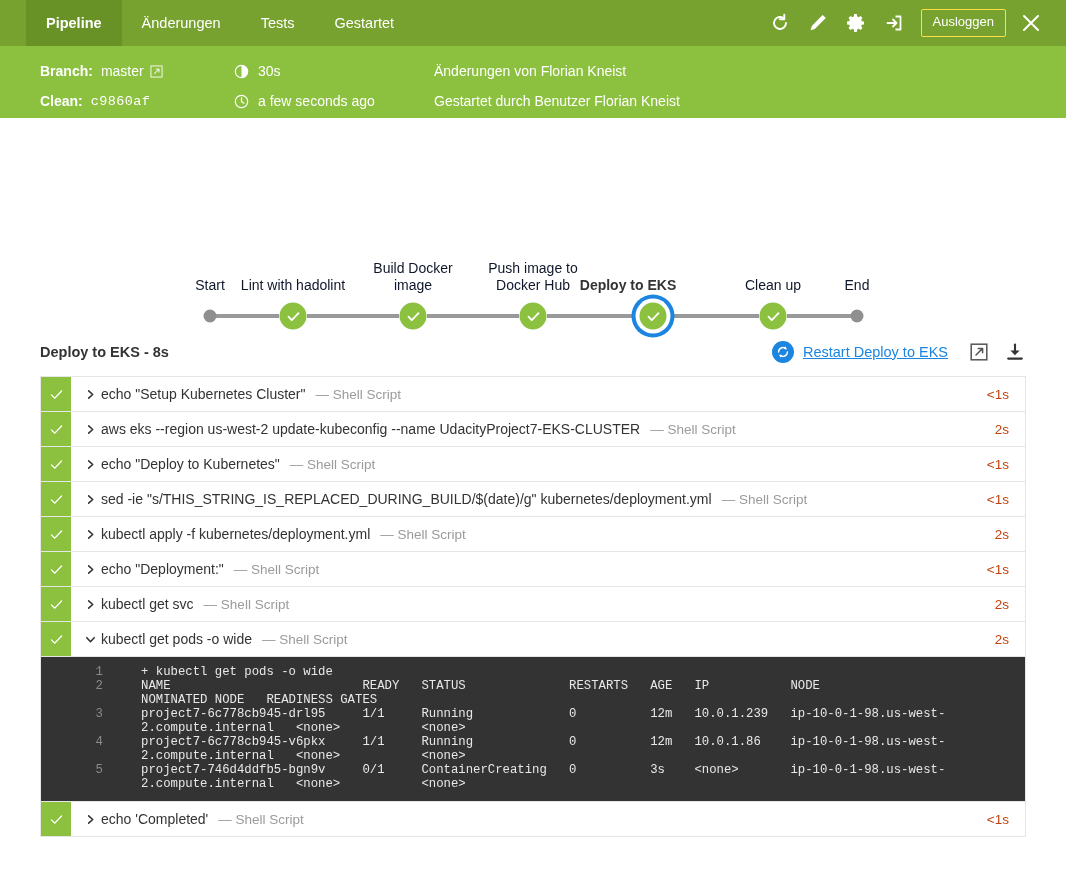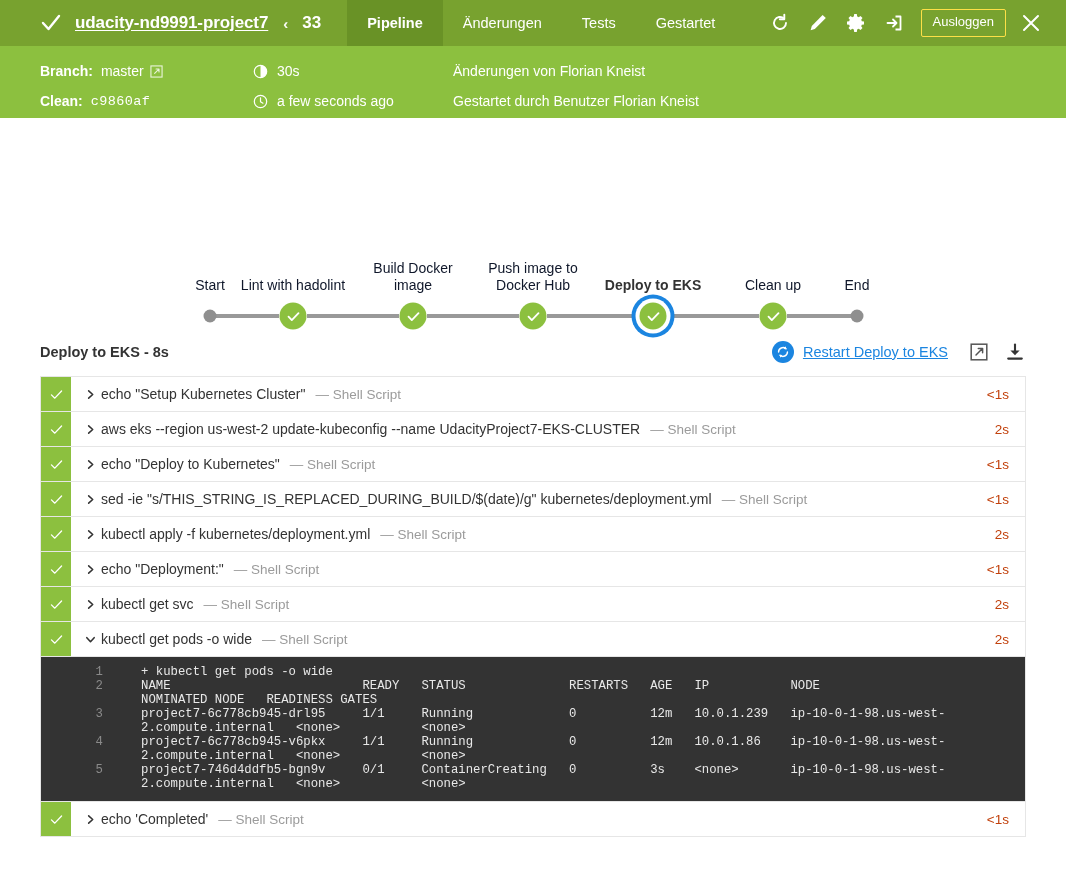--- a/index.html
+++ b/index.html
@@ -78,21 +78,21 @@
   
   .subbar {
     background:#8cc03f;
     color:#fff;
     height:72px;
     padding:10px 0 0 40px;
     font-size:14px;
     position:relative;
   }
   .sb-row { display:flex; align-items:center; height:30px; }
-  .sb-col-1 { width:213px; display:flex; align-items:center; }
+  .sb-col-1 { width:194px; display:flex; align-items:center; }
   .sb-col-2 { width:200px; display:flex; align-items:center; gap:9px; }
   .sb-col-3 { display:flex; align-items:center; }
   .sb-label { font-weight:700; margin-right:8px; }
   .sb-val { font-weight:400; }
   .sb-val.mono { font-family:"Liberation Mono", monospace; font-size:13.5px; letter-spacing:.4px;}
   .ext-link-mini { margin-left:6px; display:inline-flex; cursor:pointer;}
   .sb-icon { width:15px; height:15px; flex:0 0 auto; display:inline-flex;}
 
   
   .graph-area {
@@ -242,30 +242,20 @@
     white-space:pre-wrap;
     word-break:break-word;
   }
 
   .check-svg { display:block; }
 </style>
 </head>
 <body>
 
 <div class="topbar">
-  <div class="tb-left">
-    <span class="tb-status-check">
-      <svg width="22" height="22" viewBox="0 0 22 22">
-          <path d="M3 11 L8.5 17 L19 4" stroke="#fff" stroke-width="2.4" fill="none" stroke-linecap="round" stroke-linejoin="round"></path>
-        </svg>
-    </span>
-    <span class="run-title">udacity-nd9991-project7</span>
-    <span class="run-chevron">‹</span>
-    <span class="run-number">33</span>
-  </div>
 
   <div class="tb-tabs">
     <div class="tb-tab active">Pipeline</div>
     <div class="tb-tab">Änderungen</div>
     <div class="tb-tab">Tests</div>
     <div class="tb-tab">Gestartet</div>
   </div>
 
   <div class="tb-right">
     <div class="icon-btn">
@@ -374,21 +364,21 @@
       </div>
       <div class="node-label" style="left: 533px; top: 142px; width: 160px;">
         <div>Push image to</div>
         <div>Docker Hub</div>
       </div>
       <div class="node stage" style="left: 533px;">
         <svg class="check-svg" width="16" height="16" viewBox="0 0 16 16">
           <path d="M3 8.2 L6.3 11.6 L13 4.6" stroke="#fff" stroke-width="1.8" fill="none" stroke-linecap="round" stroke-linejoin="round"></path>
         </svg>
       </div>
-      <div class="node-label sel" style="left: 653px; top: 159px; width: 160px;">
+      <div class="node-label sel" style="left: 628px; top: 159px; width: 160px;">
         <div>Deploy to EKS</div>
       </div>
       <div class="node stage selected" style="left: 653px;">
         <svg class="check-svg" width="16" height="16" viewBox="0 0 16 16">
           <path d="M3 8.2 L6.3 11.6 L13 4.6" stroke="#fff" stroke-width="1.8" fill="none" stroke-linecap="round" stroke-linejoin="round"></path>
         </svg>
       </div>
       <div class="node-label" style="left: 773px; top: 159px; width: 160px;">
         <div>Clean up</div>
       </div>

